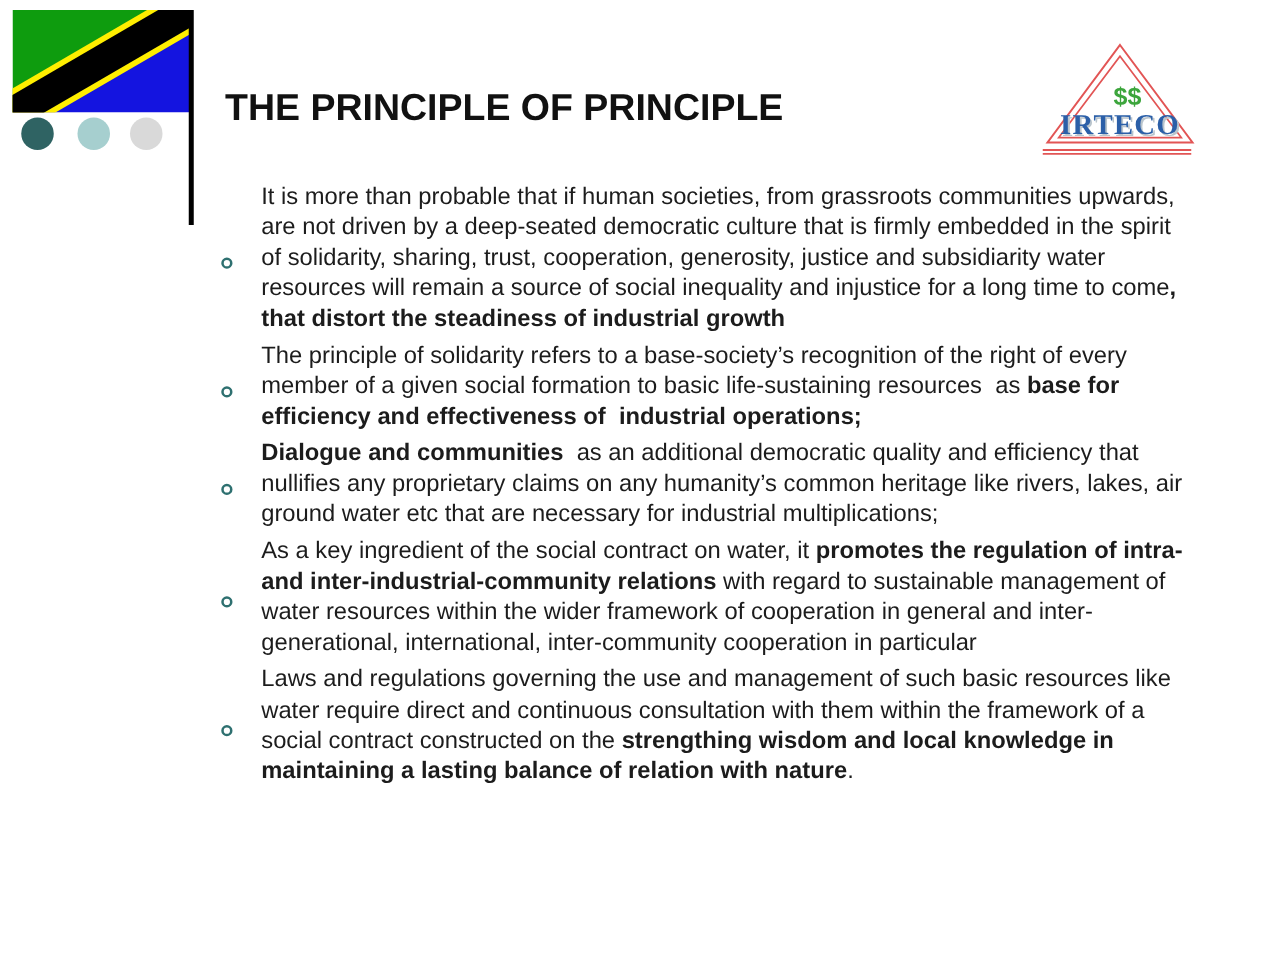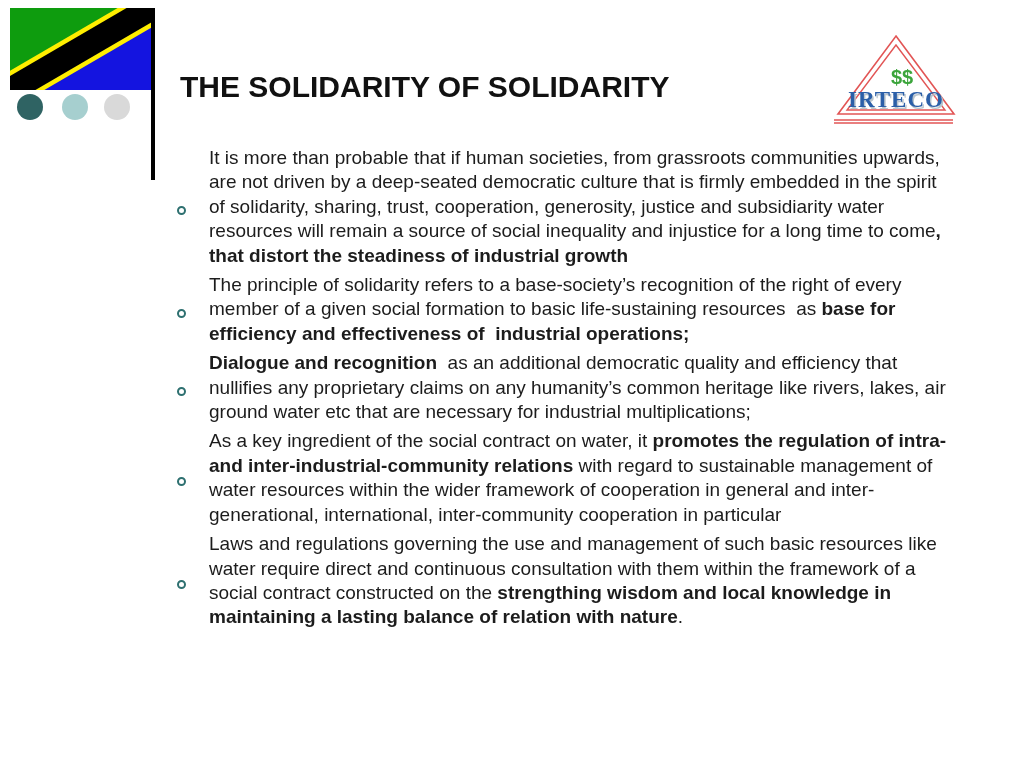--- a/index.html
+++ b/index.html
@@ -126,21 +126,21 @@
     <line x1="-8" y1="87" x2="150" y2="-5" style="stroke:var(--flag_yellow,#FFEE00)" stroke-width="34"></line>
     <line x1="-8" y1="87" x2="150" y2="-5" style="stroke:var(--flag_black,#000000)" stroke-width="25"></line>
   </svg>
 
   <div class="pole"></div>
 
   <div class="dot dot1"></div>
   <div class="dot dot2"></div>
   <div class="dot dot3"></div>
 
-  <h1 class="title">THE SOLIDARITY OF SOLIDARITY</h1>
+  <h1 class="title">THE PRINCIPLE OF PRINCIPLE</h1>
 
   <svg class="logo" viewBox="0 0 124 100">
     <polygon points="62,2 120,80 4,80" fill="none" style="stroke:var(--logo_red,#E25555)" stroke-width="1.6"></polygon>
     <polygon points="62,11 111,76 13,76" fill="none" style="stroke:var(--logo_red,#E25555)" stroke-width="1.4"></polygon>
     <line x1="0" y1="86" x2="119" y2="86" style="stroke:var(--logo_red,#E25555)" stroke-width="1.6"></line>
     <line x1="0" y1="89" x2="119" y2="89" style="stroke:var(--logo_red,#E25555)" stroke-width="1.4"></line>
     <text class="dollar" x="68" y="50" text-anchor="middle">$$</text>
     <text class="orgshadow" x="63.5" y="74.5" text-anchor="middle">IRTECO</text>
     <text class="orgname" x="62" y="73" text-anchor="middle">IRTECO</text>
   </svg>
@@ -149,21 +149,21 @@
       <li class="bullet-item">
         <span class="bullet-marker"></span>
         <span class="bullet-text"><span>It is more than probable that if human societies, from grassroots communities upwards, are not driven by a deep-seated democratic culture that is firmly embedded in the spirit of solidarity, sharing, trust, cooperation, generosity, justice and subsidiarity water resources will remain a source of social inequality and injustice for a long time to come</span><span class="b">, that distort the steadiness of industrial growth</span></span>
       </li>
       <li class="bullet-item">
         <span class="bullet-marker"></span>
         <span class="bullet-text"><span>The principle of solidarity refers to a base-society’s recognition of the right of every member of a given social formation to basic life-sustaining resources  as </span><span class="b">base for efficiency and effectiveness of  industrial operations;</span></span>
       </li>
       <li class="bullet-item">
         <span class="bullet-marker"></span>
-        <span class="bullet-text"><span class="b">Dialogue and recognition</span><span>  as an additional democratic quality and efficiency that nullifies any proprietary claims on any humanity’s common heritage like rivers, lakes, air ground water etc that are necessary for industrial multiplications;</span></span>
+        <span class="bullet-text"><span class="b">Dialogue and communities</span><span>  as an additional democratic quality and efficiency that nullifies any proprietary claims on any humanity’s common heritage like rivers, lakes, air ground water etc that are necessary for industrial multiplications;</span></span>
       </li>
       <li class="bullet-item">
         <span class="bullet-marker"></span>
         <span class="bullet-text"><span>As a key ingredient of the social contract on water, it </span><span class="b">promotes the regulation of intra- and inter-industrial-community relations</span><span> with regard to sustainable management of water resources within the wider framework of cooperation in general and inter-generational, international, inter-community cooperation in particular</span></span>
       </li>
       <li class="bullet-item">
         <span class="bullet-marker"></span>
         <span class="bullet-text"><span>Laws and regulations governing the use and management of such basic resources like water require direct and continuous consultation with them within the framework of a social contract constructed on the </span><span class="b">strengthing wisdom and local knowledge in maintaining a lasting balance of relation with nature</span><span>.</span></span>
       </li>
     </ul>

